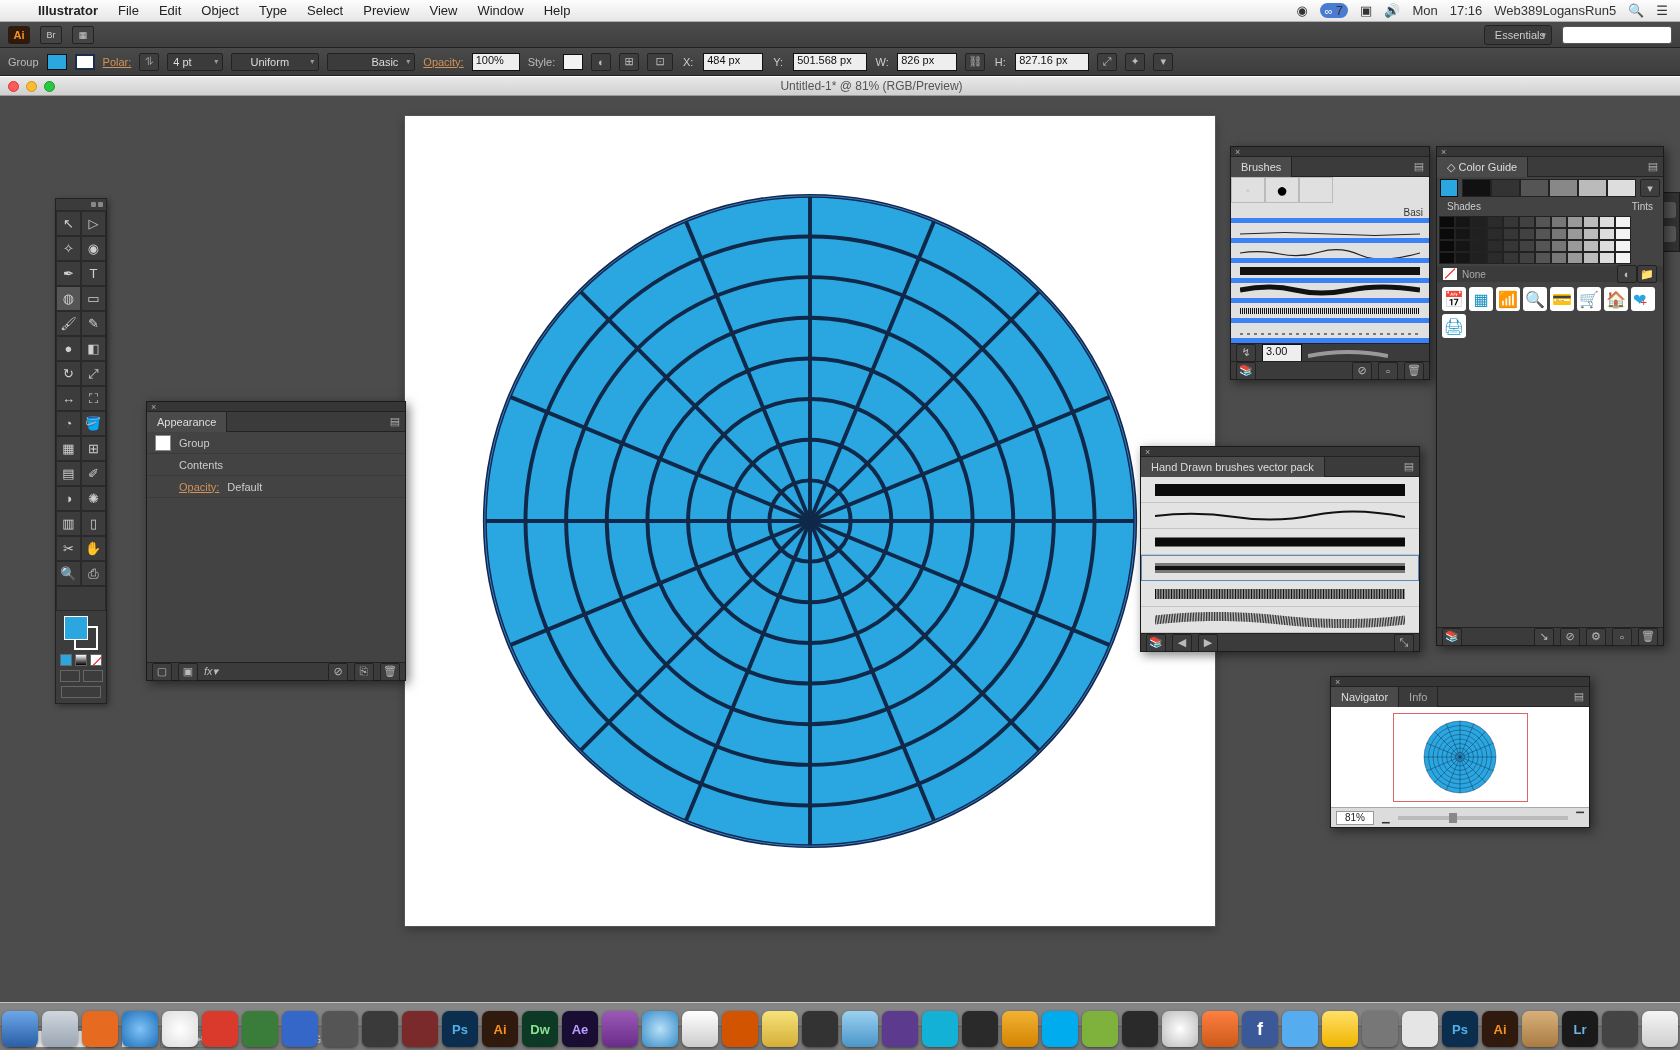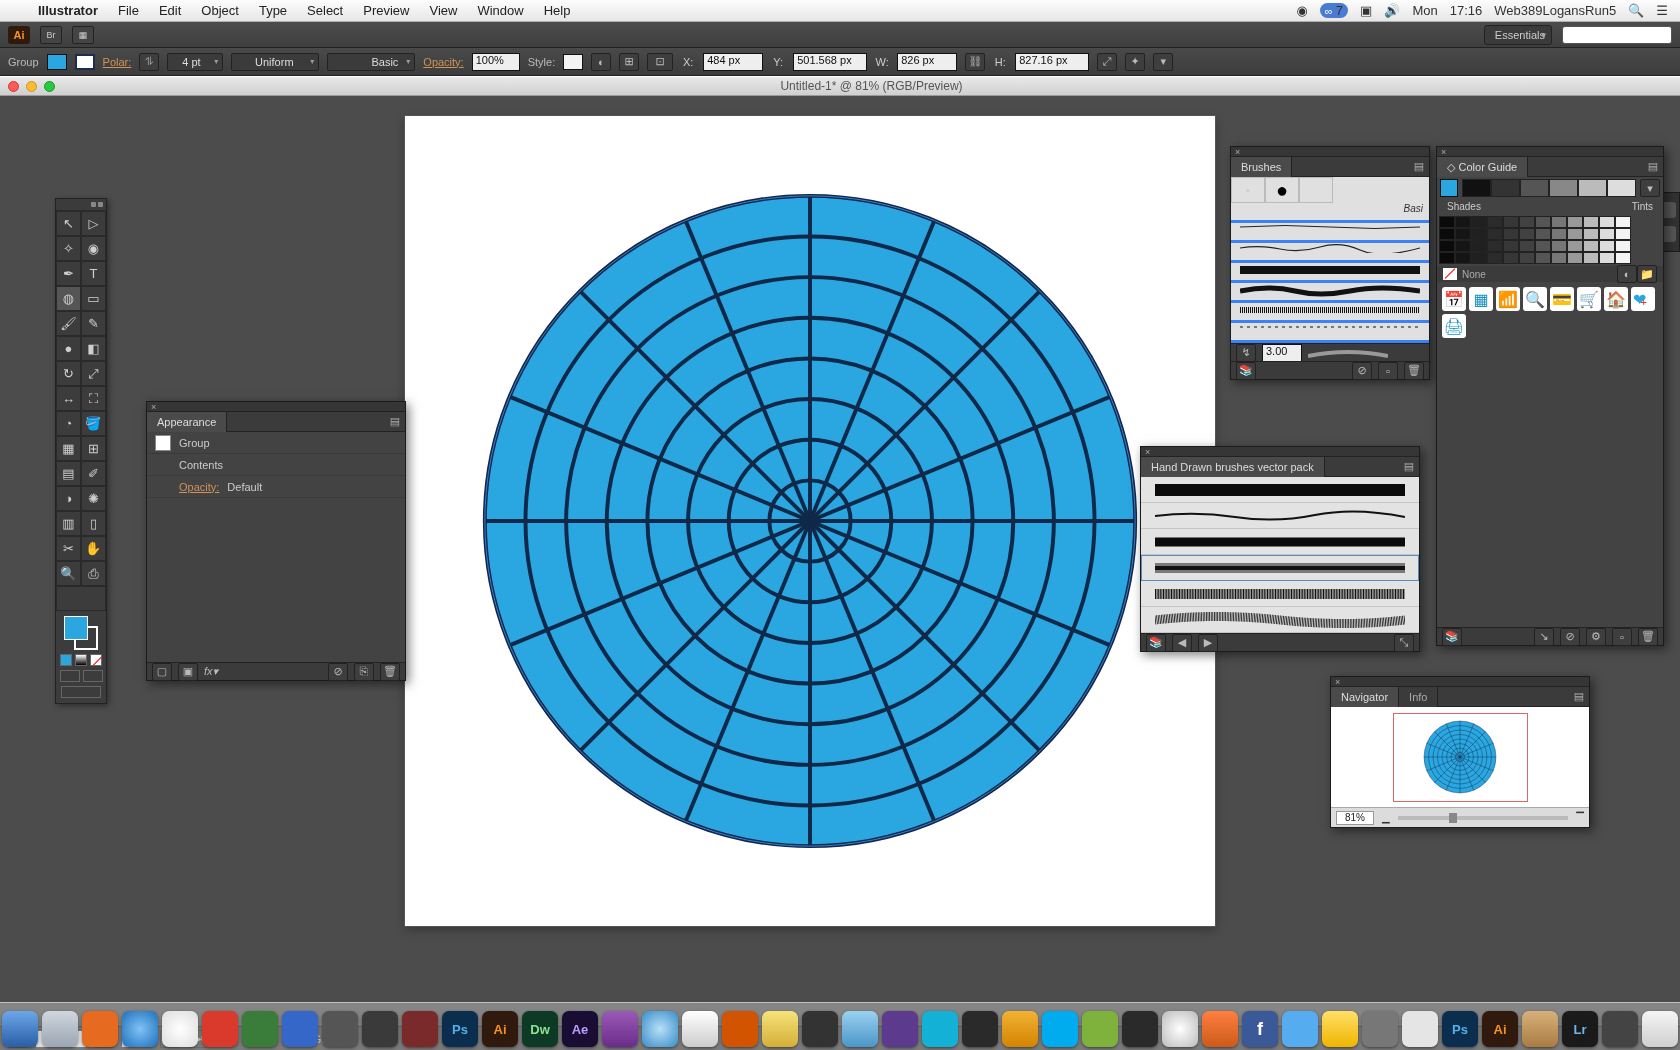--- a/index.html
+++ b/index.html
@@ -62,21 +62,21 @@
       font-size:11px; color:#bbb;
     }
     .control-bar .lbl { color:#bbb; }
     .swatch { width:20px; height:16px; border:1px solid #111; display:inline-block; vertical-align:middle; }
     .num-field {
       width:60px; height:18px; background:#eee; color:#111;
       border:1px solid #111; font-size:11px; padding:0 3px;
       text-align:left;
     }
     .dd {
-      height:18px; padding:0 16px 0 14px; background:#3b3b3b;
+      height:18px; padding:0 16px 0 5px; background:#3b3b3b;
       border:1px solid #222; border-radius:2px; position:relative;
       line-height:16px; color:#ddd; font-size:11px;
     }
     .dd::after{ content:"▾"; position:absolute; right:4px; font-size:8px; color:#999;}
     .link-lbl { color:#d1935a; text-decoration:underline; }
     .mini-icon {
       width:20px; height:18px; border:1px solid #222; background:#3e3e3e;
       border-radius:2px; display:inline-flex; align-items:center; justify-content:center;
       color:#bbb; font-size:11px;
     }
@@ -158,21 +158,21 @@
       display:flex; padding:0 4px; gap:3px; align-items:center;
     }
     .fpanel .closerow .x{font-size:9px;color:#aaa;}
     .fpanel .body{flex:1;background:#434343;min-height:10px;}
     .fpanel .foot{height:18px;background:#3b3b3b;border-top:1px solid #222;display:flex;align-items:center;gap:6px;padding:0 5px;}
     
     .app-row{height:22px;display:flex;align-items:center;gap:8px;padding:0 8px;border-bottom:1px solid #3a3a3a;font-size:11px;}
     .app-row .sw{width:16px;height:16px;background:#fff;border:1px solid #888;}
     
     .brush-list{background:#e0e0e0;max-height:200px;overflow:hidden;}
-    .brush-row{height:20px;border-bottom:3px solid #3b82f6;display:flex;align-items:flex-start;justify-content:center;font-style:italic;}
+    .brush-row{height:20px;border-bottom:5px solid #3b82f6;display:flex;align-items:flex-end;justify-content:center;}
     .hd-brush{height:26px;border-bottom:1px solid #c5c5c5;background:#e3e3e3;display:flex;align-items:center;justify-content:center;}
     
     .nav-body{background:#fff;height:100px;display:flex;align-items:center;justify-content:center;}
     .nav-body .proxy{
       width:135px;height:89px;border:1px solid #d66;
       display:flex;align-items:center;justify-content:center;
     }
     .nav-body .polarmini{width:74px;height:74px;}
     .nav-foot{display:flex;align-items:center;height:20px;background:#dcdcdc;border-top:1px solid #aaa;color:#333;padding:0 5px;gap:8px;font-size:10px;}
     .nav-foot .zoom{width:38px;height:14px;background:#fff;color:#222;font-size:10px;text-align:center;border:1px solid #999;}

